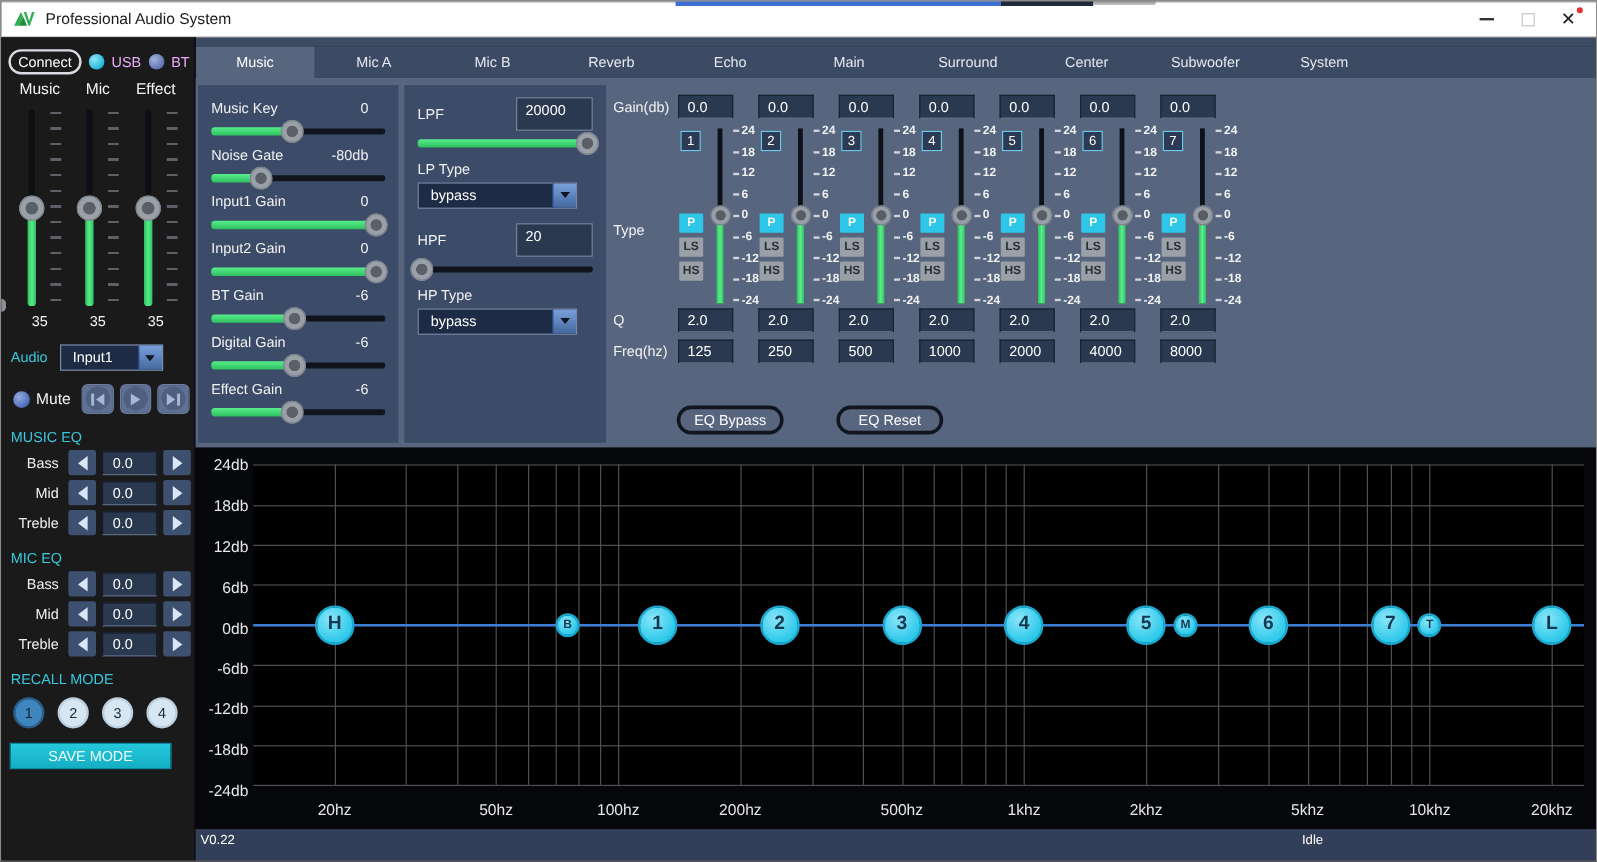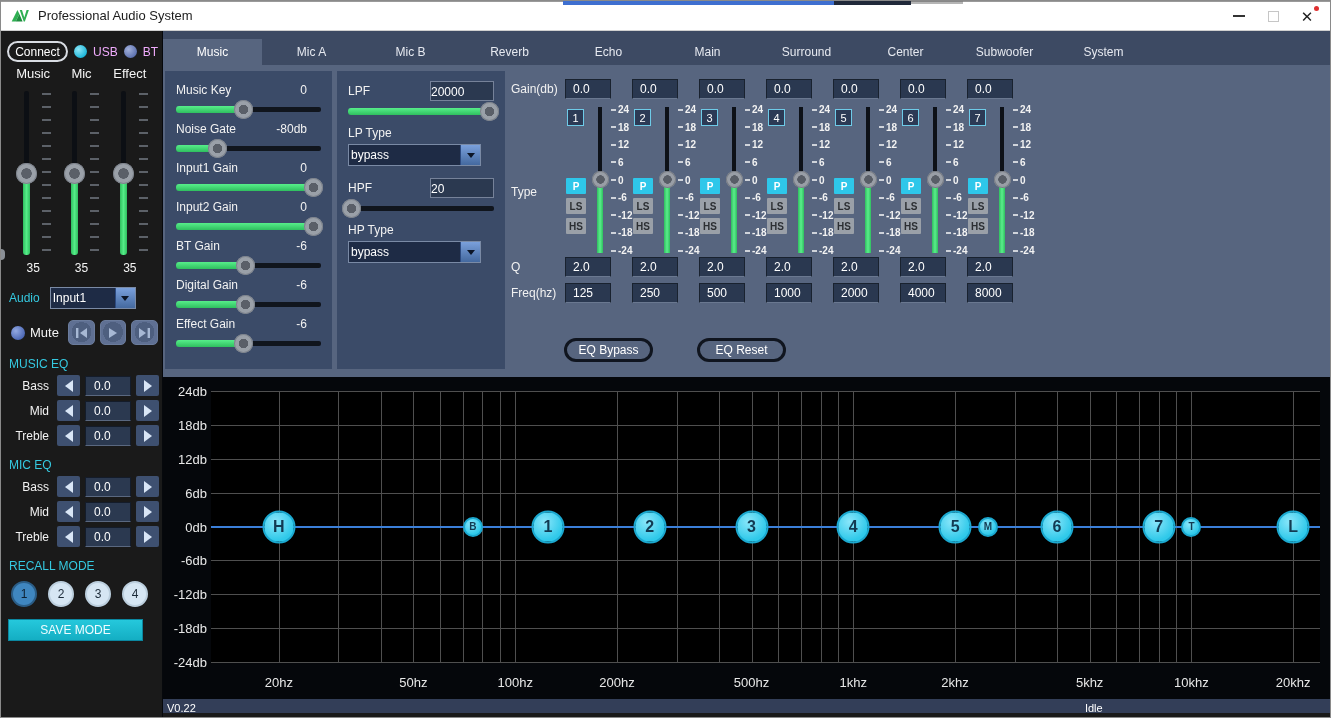--- a/index.html
+++ b/index.html
@@ -43,21 +43,21 @@
   .fader-lbl { font-size:13px; color:#f4f4f4; margin-bottom:10px; }
   .fader-body { position:relative; width:36px; height:164px; }
   .ftrack { position:absolute; left:9px; top:0; width:5px; height:164px; background:#0c0f14; border-radius:2px; }
   .ffill { position:absolute; left:8px; width:7px; bottom:0; background:linear-gradient(to right,#2fbf5f,#55ec88 50%,#2fbf5f); border-radius:3px; }
   .fthumb { position:absolute; left:1px; width:21px; height:21px; border-radius:50%; background:radial-gradient(circle,#5a5f68 0 5px,#9aa0a8 5.5px); box-shadow:inset 0 0 0 1px #7c828b; }
   .fticks { position:absolute; right:0; top:2px; width:9px; height:158px; background:repeating-linear-gradient(to bottom,#5c6168 0 2px,transparent 2px 13px); }
   .fader-val { font-size:12px; color:#f4f4f4; margin-top:6px; }
   .audio-row { display:flex; align-items:center; margin:12px 6px 0 8px; gap:10px; }
   .lbl-cyan { color:#35c9e0; font-size:12px; }
   .selbox { display:flex; height:22px; background:#1e2b45; border:1px solid #7a8aa5; align-items:stretch; }
-  .selbox .seltext { flex:1; color:#fff; font-size:12px; line-height:20px; padding-left:2px; }
+  .selbox .seltext { flex:1; color:#fff; font-size:12px; line-height:20px; padding-left:10px; }
   .selarrow { width:20px; background:linear-gradient(#7aa0dc,#44699f); border-left:1px solid #2c4a80; display:flex; align-items:center; justify-content:center; }
   .selarrow::after { content:""; border-left:4px solid transparent; border-right:4px solid transparent; border-top:5px solid #0c1526; }
   .sel-audio { width:86px; }
   .mute-row { display:flex; align-items:center; margin:11px 4px 0 10px; gap:5px; }
   .radio-mute { width:14px; height:14px; border-radius:50%; background:radial-gradient(circle at 35% 35%, #93a9e2, #4a66b4 75%); flex:none; }
   .mute-lbl { font-size:13px; color:#f4f4f4; margin-right:4px; }
   .tbtn-transport { width:29px; height:25px; border-radius:5px; border:1px solid #6b7c9c; background:radial-gradient(circle at 50% 48%, #4e5f7f 0 10px, #5f7093 10px); display:flex; align-items:center; justify-content:center; }
   .tbtn-transport svg { fill:#a7b8d4; }
   .sec-head { margin:12px 0 4px 8px; font-size:12px; color:#35c9e0; }
   .spin-row { display:flex; align-items:center; margin:4px 0 0 0; }
@@ -85,21 +85,21 @@
   .panel-filter { left:174px; width:168px; padding:8px 11px; }
   .srow-head { display:flex; justify-content:space-between; align-items:center; height:18px; margin-top:2px; }
   .srow-head .slabel { font-size:12px; color:#f2f2f2; }
   .srow-head .svalue { font-size:12px; color:#f2f2f2; margin-right:14px; }
   .hslider { position:relative; height:18px; margin-top:1px; }
   .htrack { position:absolute; left:0; right:0; top:7px; height:5px; background:#10151d; border-radius:2px; }
   .hfill { position:absolute; left:0; top:6px; height:7px; background:linear-gradient(#57ee8a,#2fbf5f); border-radius:3px; }
   .hthumb { position:absolute; top:0; width:19px; height:19px; border-radius:50%; background:radial-gradient(circle,#5a5f68 0 4.5px,#9aa0a8 5px); box-shadow:inset 0 0 0 1px #7c828b; }
   .f-inline { display:flex; justify-content:space-between; align-items:center; margin-top:2px;gap:8px; }
   .f-lbl { font-size:12px; color:#f2f2f2; }
-  .inputbox { background:#2b3950; border:1px solid #768299; color:#fff; font-size:12px; height:20px; line-height:20px; }
+  .inputbox { background:#2b3950; border:1px solid #768299; color:#fff; font-size:12px; height:28px; line-height:20px; padding-left:7px; }
   .fp-input { width:64px; }
   .fp-sel { width:133px; margin-top:4px; }
   .fp-gap { height:10px; }
 
   
   .eq-section { position:absolute; left:348px; top:0; width:640px; height:312px; }
   .eq-label { position:absolute; font-size:12px; color:#f2f2f2; }
   .eq-row { position:absolute; left:54px; display:flex; }
   .eq-cell { width:67px; }
   .eq-input { width:46px; height:20px; background:#2a3850; border:1px solid #19222f; border-bottom-color:#6a7890; color:#fff; font-size:12px; line-height:18px; padding-left:7px; }
@@ -125,21 +125,21 @@
   .gline-v { position:absolute; top:0; bottom:0; width:1px; background:#4f4f4f; }
   .gline-h { position:absolute; left:0; right:0; height:1px; background:#4f4f4f; }
   .zero-line { position:absolute; left:0; right:0; height:2px; background:#3b7fd9; }
   .ylab { position:absolute; left:2px; width:42px; text-align:right; font-size:13px; color:#e8e8e8; }
   .xlab { position:absolute; bottom:9px; font-size:13px; color:#e8e8e8; transform:translateX(-50%); }
   .marker { position:absolute; border-radius:50%; background:radial-gradient(circle at 38% 32%, #8ae6fa, #2fc9ea 70%); border:2px solid #1ba8cf; color:#123a52; font-weight:bold; display:flex; align-items:center; justify-content:center; transform:translate(-50%,-50%); }
   .marker.large { width:33px; height:33px; font-size:16px; }
   .marker.small { width:20px; height:20px; font-size:10px; }
 
   
-  .statusbar { position:relative; height:14px; background:#333e58; color:#fff; font-size:11px; }
+  .statusbar { position:relative; height:28px; background:#333e58; color:#fff; font-size:11px; }
   .sb-version { position:absolute; left:4px; top:3px; }
   .sb-status { position:absolute; left:79%; top:3px; }
 </style>
 </head>
 <body>
 
 <div class="window">
   <div class="titlebar">
     <span class="app-ico">
       <svg width="20" height="15" viewBox="0 0 70 46">

